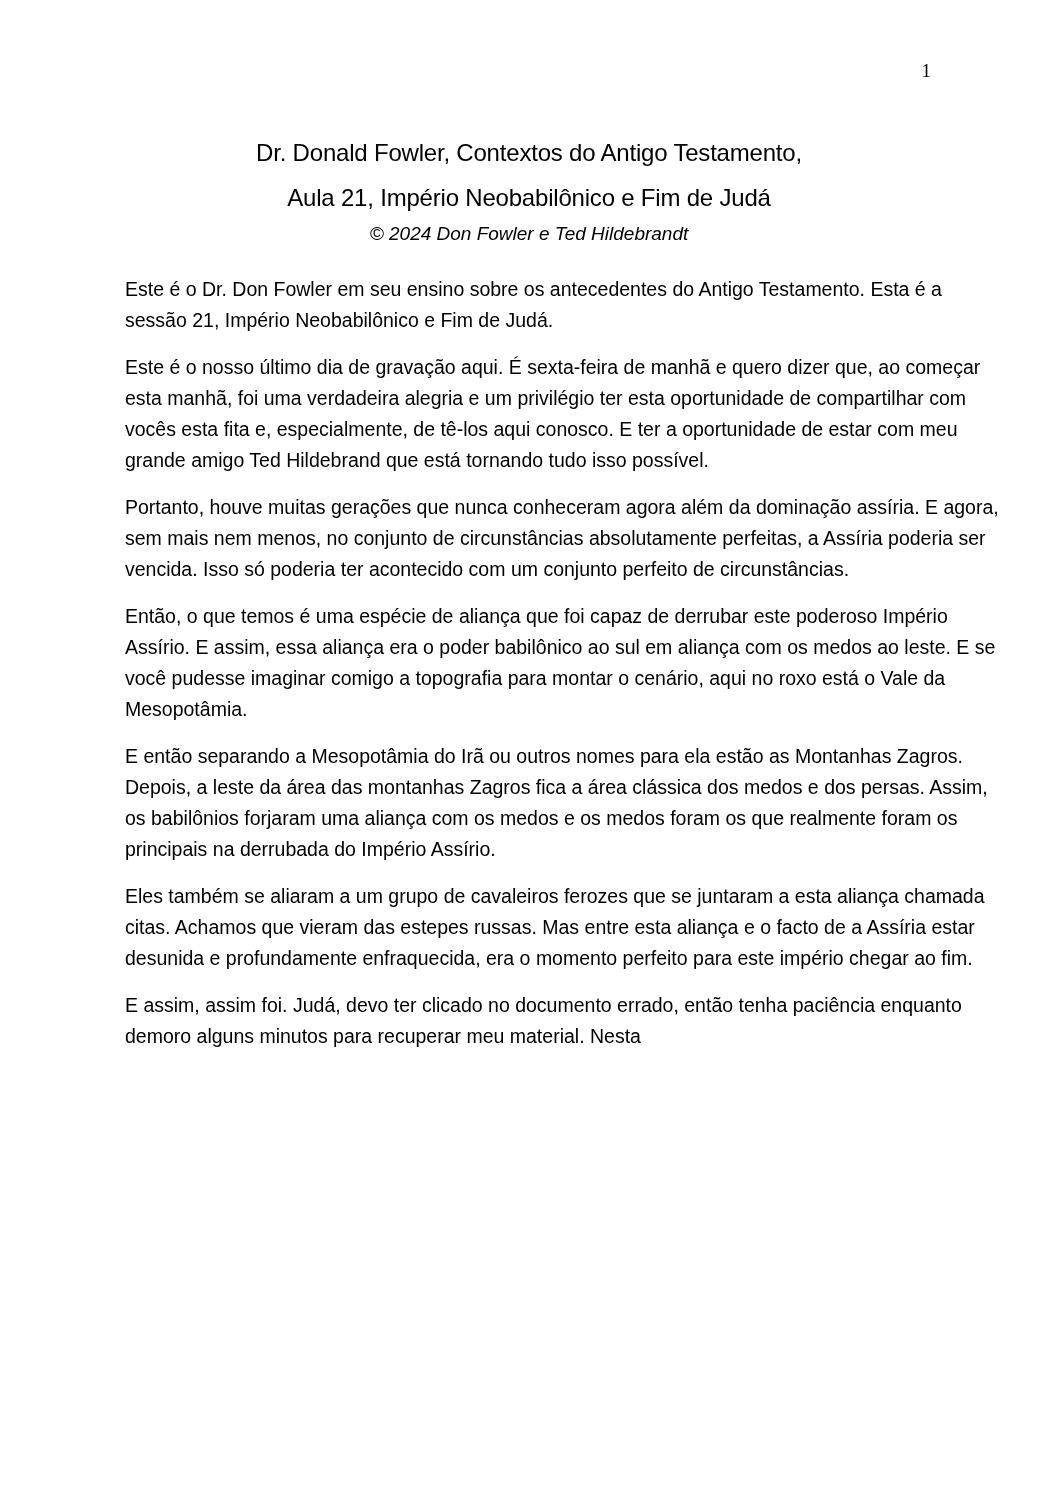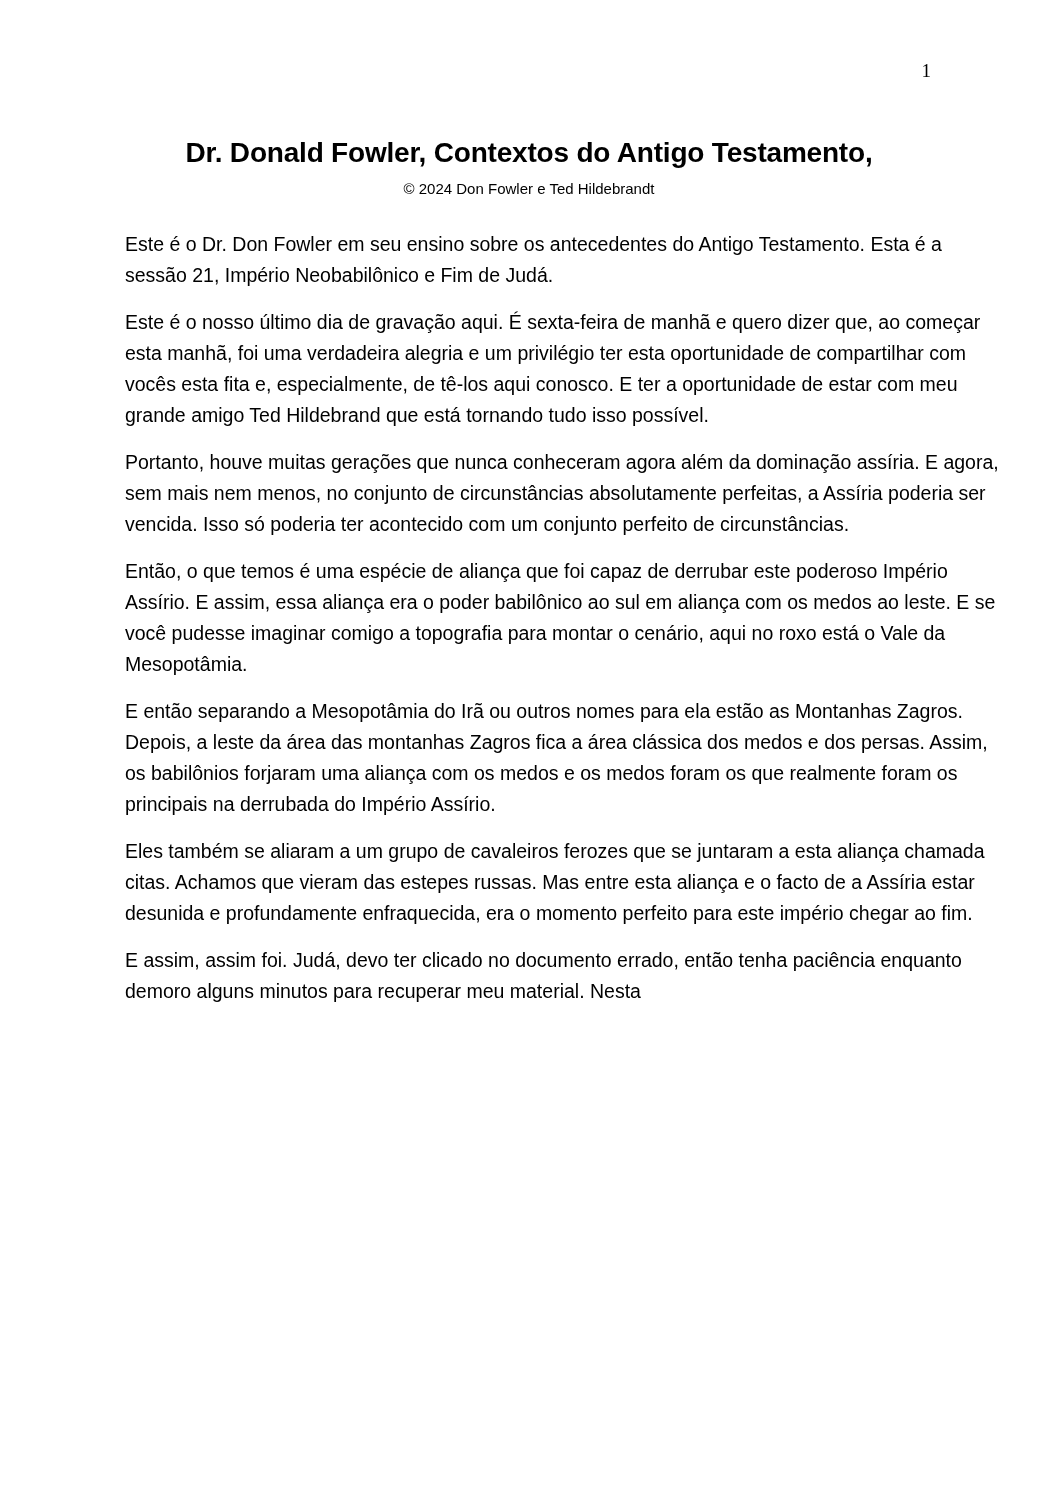--- a/index.html
+++ b/index.html
@@ -23,49 +23,51 @@
     right: 127px;
     font-family: "Liberation Serif", serif;
     font-size: 19px;
     line-height: 22px;
   }
   .title-block {
     margin: 130px 100px 0 100px;
     text-align: center;
   }
   .title-line {
-    font-weight: bold;
-    font-size: 28px;
+    font-weight: normal;
+    font-size: 24px;
     line-height: 45px;
     letter-spacing: -0.2px;
   }
   .copyright {
-    font-size: 15px;
+    font-size: 19px;
     line-height: 25px;
     margin-top: 1px;
+    font-style: italic;
   }
   .content {
     margin: 28px 50px 0 125px;
     font-size: 19.5px;
     line-height: 31px;
     text-align: left;
   }
   .content p {
     margin: 0 0 16px 0;
   }
 </style>
 </head>
 <body>
 
 <div class="page">
 
   <div class="page-number">1</div>
 
   <div class="title-block">
     <div class="title-line">Dr. Donald Fowler, Contextos do Antigo Testamento,</div>
+    <div class="title-line">Aula 21, Império Neobabilônico e Fim de Judá</div>
     <div class="copyright">© 2024 Don Fowler e Ted Hildebrandt</div>
   </div>
 
   <div class="content">
     <p>Este é o Dr. Don Fowler em seu ensino sobre os antecedentes do Antigo Testamento. Esta é a sessão 21, Império Neobabilônico e Fim de Judá.</p>
     <p>Este é o nosso último dia de gravação aqui. É sexta-feira de manhã e quero dizer que, ao começar esta manhã, foi uma verdadeira alegria e um privilégio ter esta oportunidade de compartilhar com vocês esta fita e, especialmente, de tê-los aqui conosco. E ter a oportunidade de estar com meu grande amigo Ted Hildebrand que está tornando tudo isso possível.</p>
     <p>Portanto, houve muitas gerações que nunca conheceram agora além da dominação assíria. E agora, sem mais nem menos, no conjunto de circunstâncias absolutamente perfeitas, a Assíria poderia ser vencida. Isso só poderia ter acontecido com um conjunto perfeito de circunstâncias.</p>
     <p>Então, o que temos é uma espécie de aliança que foi capaz de derrubar este poderoso Império Assírio. E assim, essa aliança era o poder babilônico ao sul em aliança com os medos ao leste. E se você pudesse imaginar comigo a topografia para montar o cenário, aqui no roxo está o Vale da Mesopotâmia.</p>
     <p>E então separando a Mesopotâmia do Irã ou outros nomes para ela estão as Montanhas Zagros. Depois, a leste da área das montanhas Zagros fica a área clássica dos medos e dos persas. Assim, os babilônios forjaram uma aliança com os medos e os medos foram os que realmente foram os principais na derrubada do Império Assírio.</p>
     <p>Eles também se aliaram a um grupo de cavaleiros ferozes que se juntaram a esta aliança chamada citas. Achamos que vieram das estepes russas. Mas entre esta aliança e o facto de a Assíria estar desunida e profundamente enfraquecida, era o momento perfeito para este império chegar ao fim.</p>

